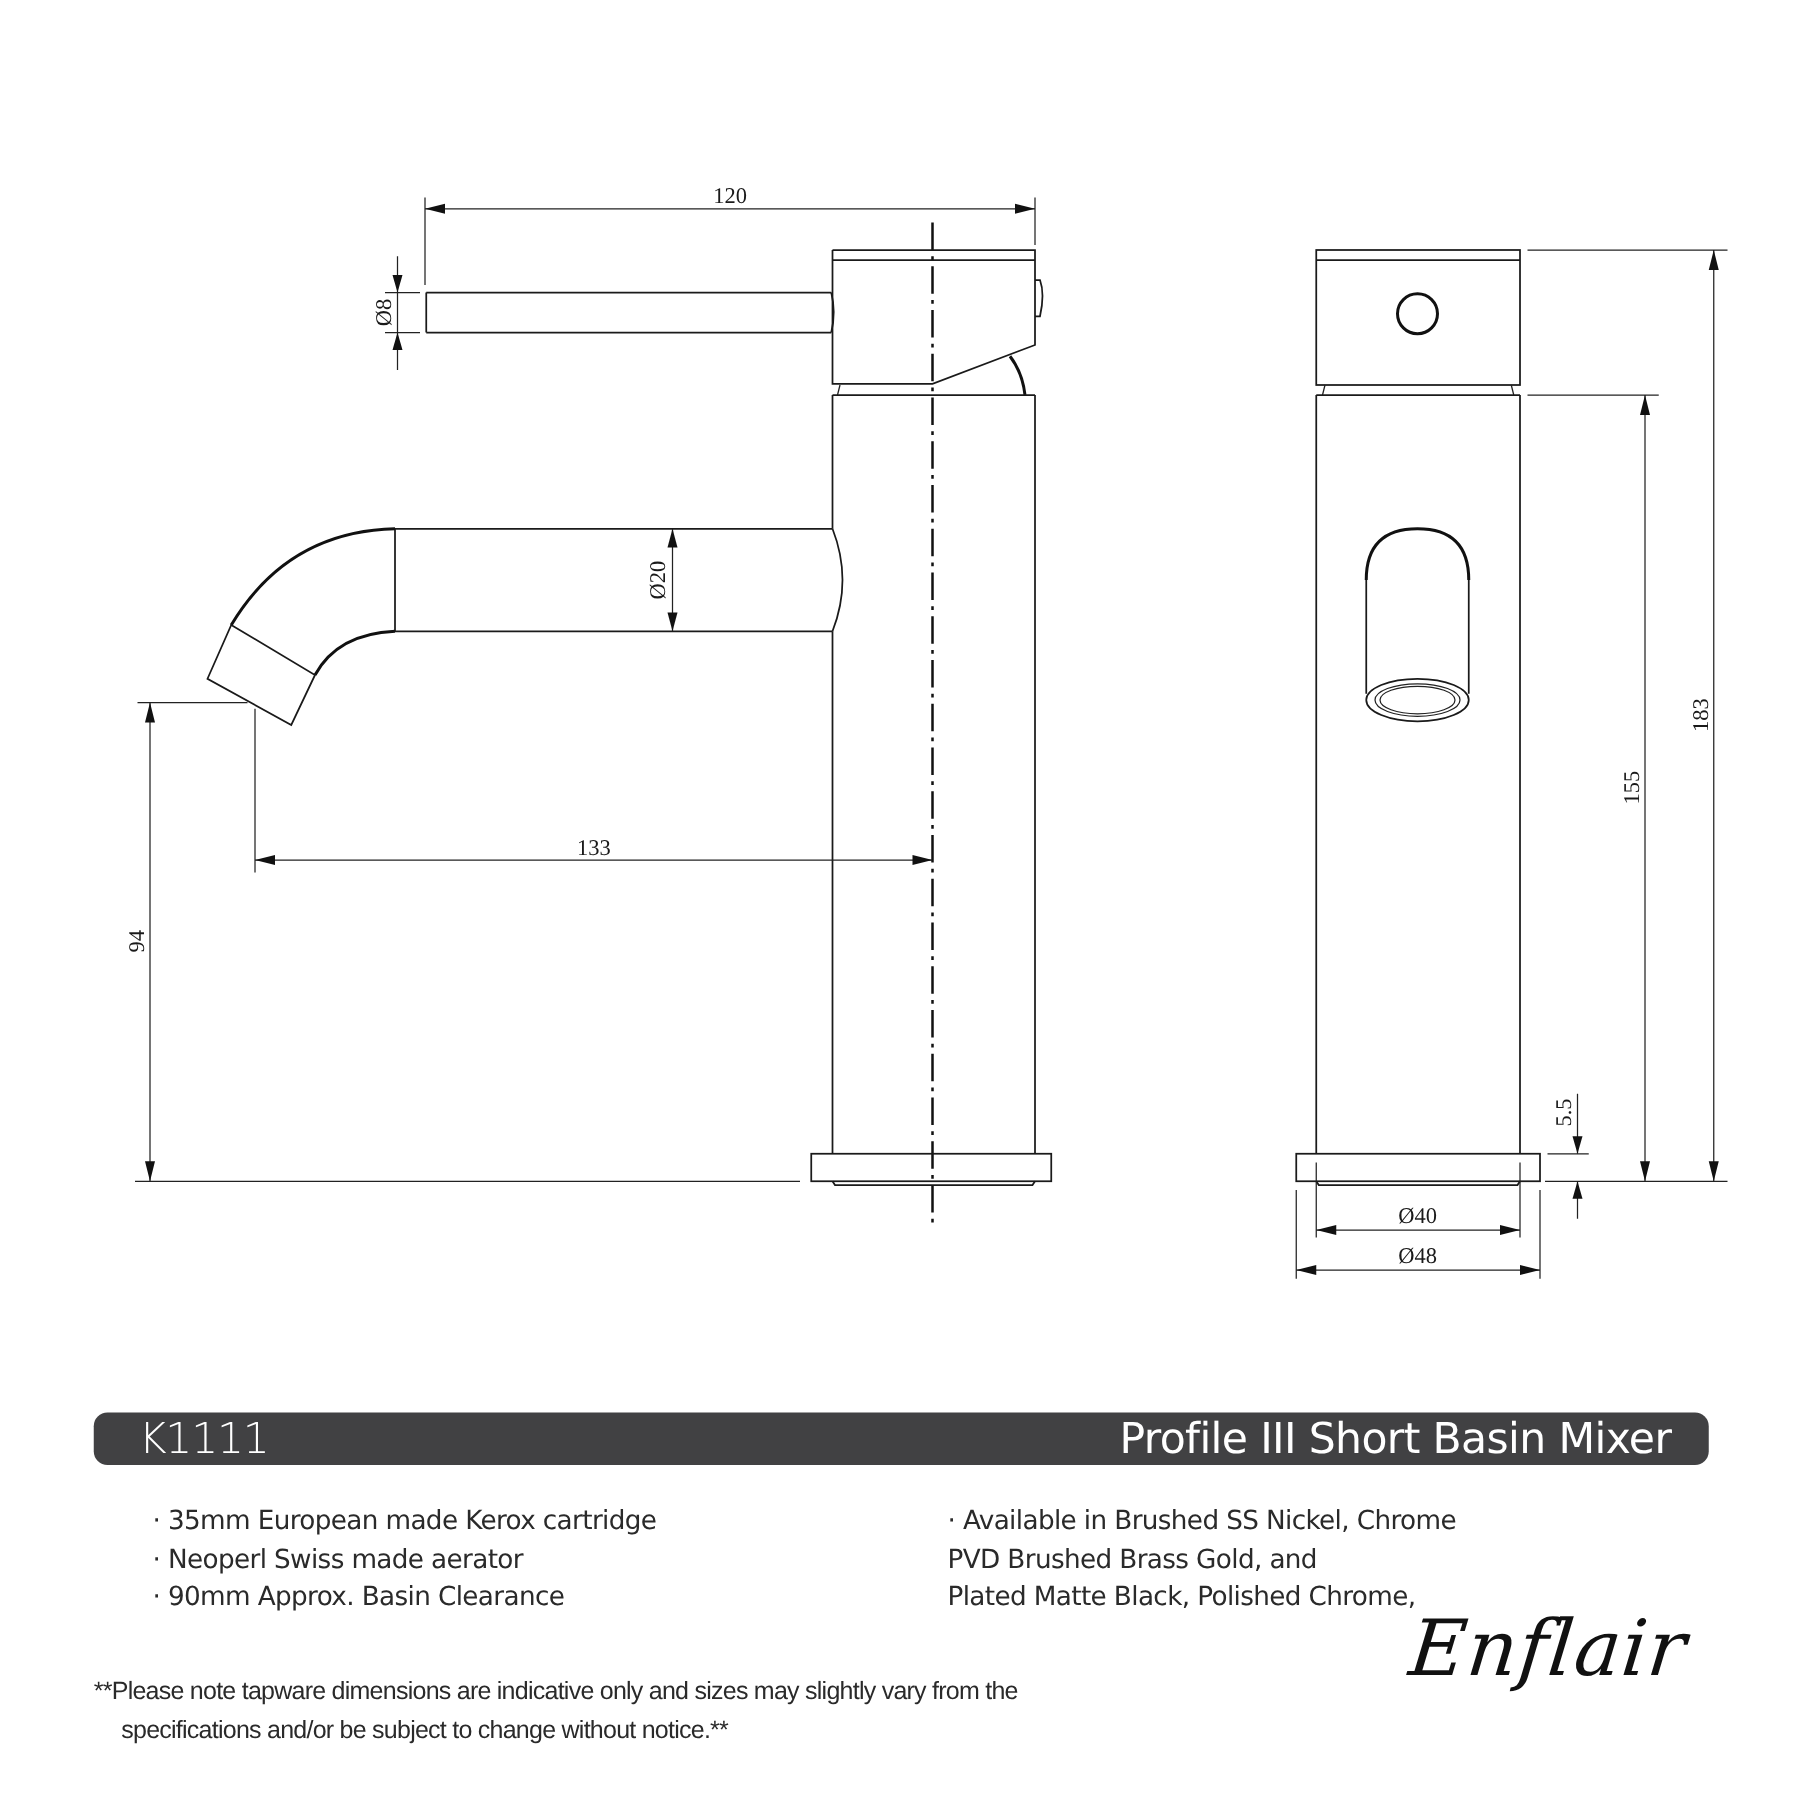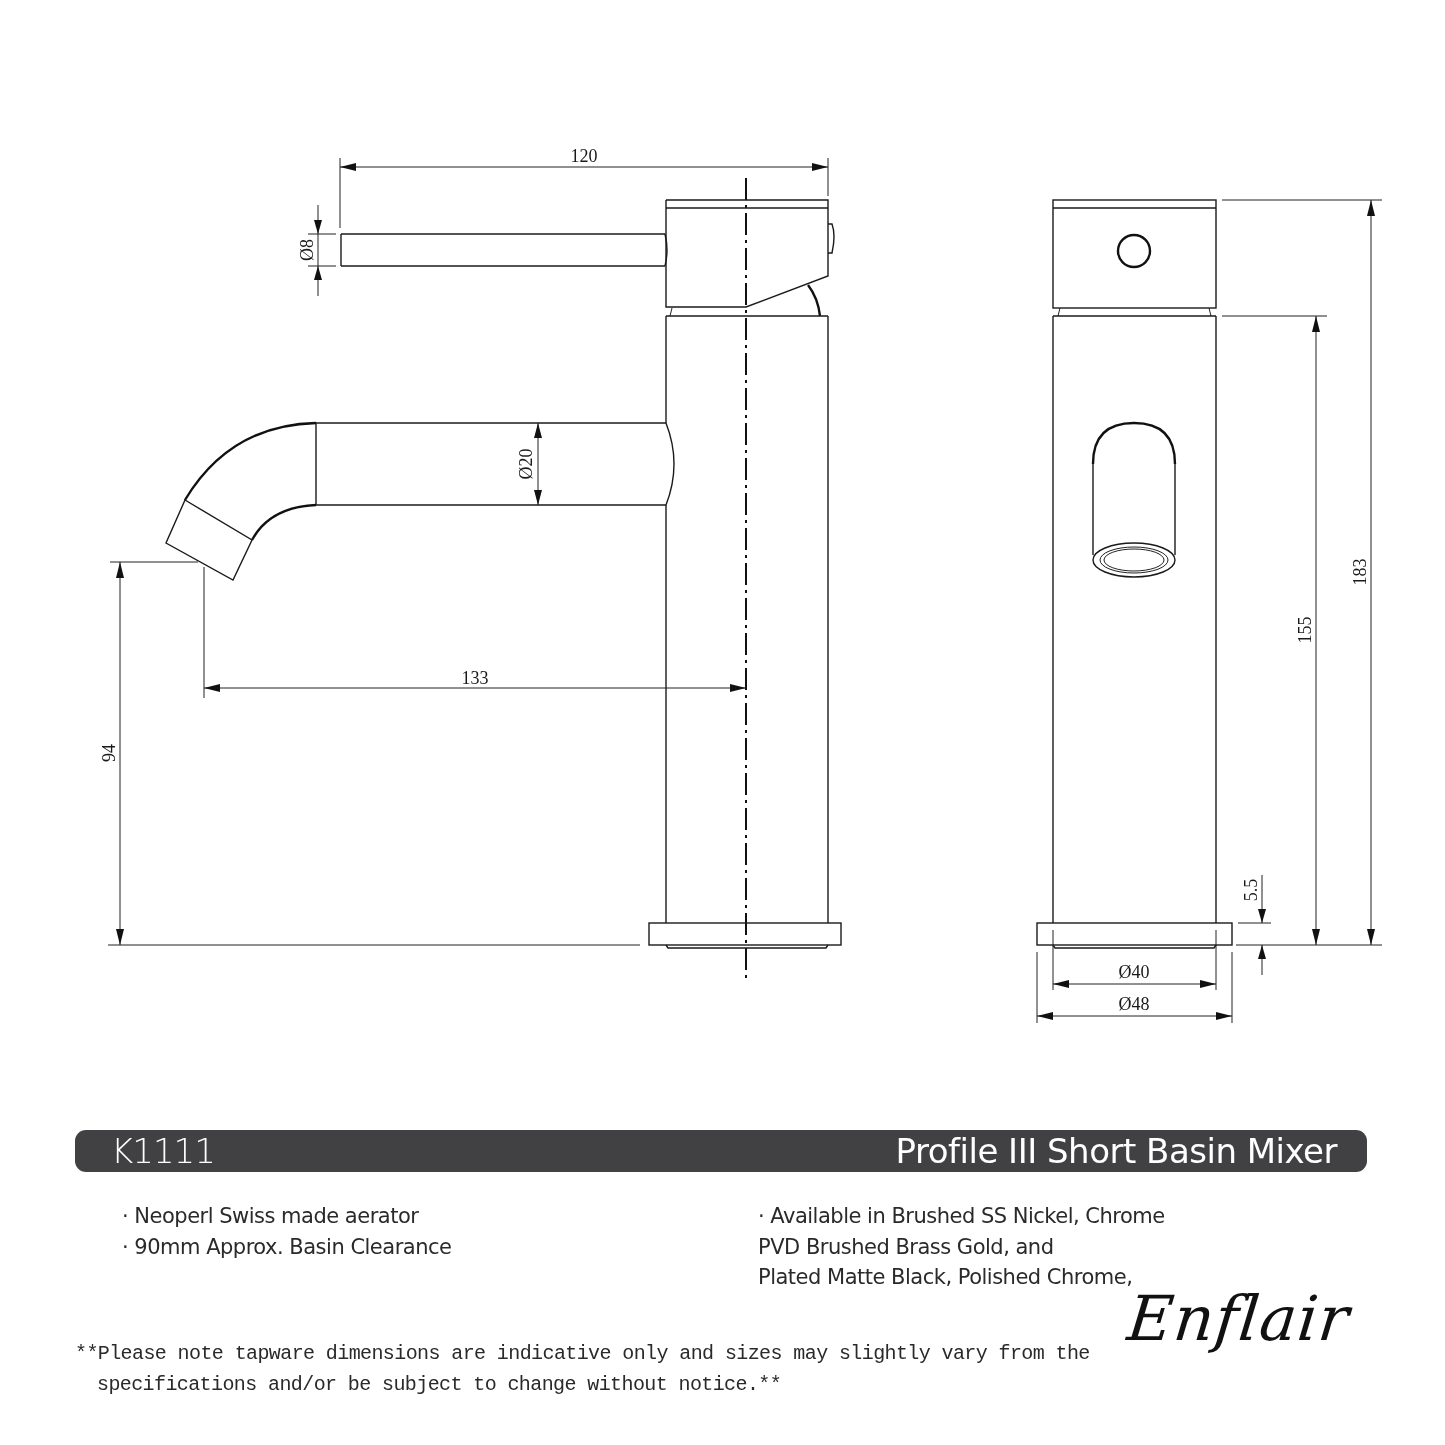--- a/index.html
+++ b/index.html
@@ -11,21 +11,21 @@
     #drawing .center { stroke: #111; stroke-width: 2; fill: none; stroke-dasharray: 22 5 3 5; }
     #drawing .arrow { fill: #111; stroke: none; }
     #drawing text.dim { font-family: "Liberation Serif", serif; font-size: 18px; fill: #1a1a1a; }
     .title-bar { position: absolute; left: 75px; top: 1130px; width: 1292px; height: 42px; background: #414143; color: #ffffff; border-radius: 11px; }
     .title-bar .code { position: absolute; left: 36px; top: 0; font-family: "DejaVu Sans", sans-serif; font-size: 34px; line-height: 42px; letter-spacing: -1px; font-weight: 300; }
     .title-bar .name { position: absolute; right: 30px; top: 0; font-family: "DejaVu Sans", sans-serif; font-size: 34px; line-height: 42px; letter-spacing: -0.5px; text-align: center; }
     .features { position: absolute; font-family: "DejaVu Sans", sans-serif; font-size: 21px; line-height: 30.5px; color: #2a2a2a; letter-spacing: -0.5px; }
     .features.left { left: 122px; top: 1201px; }
     .features.right { left: 758px; top: 1201px; }
     .features .item { white-space: nowrap; }
-    .disclaimer { position: absolute; left: 75px; top: 1338px; font-family: Liberation Mono, monospace; font-size: 20px; line-height: 31px; color: #2a2a2a; letter-spacing: -0.6px; }
+    .disclaimer { position: absolute; left: 75px; top: 1338px; font-family: Liberation Sans, sans-serif; font-size: 20px; line-height: 31px; color: #2a2a2a; letter-spacing: -0.6px; }
     .disclaimer .l2 { padding-left: 22px; display: block; }
     .logo { position: absolute; left: 1128px; top: 1282px; font-family: "DejaVu Serif", serif; font-style: italic; font-size: 62px; color: #111; letter-spacing: 1px; transform: skewX(-6deg); }
   </style>
 </head>
 <body>
 
 <svg id="drawing" viewBox="0 0 1445 1100" xmlns="http://www.w3.org/2000/svg">
 
   <g>
 
@@ -185,20 +185,21 @@
     </g>
   </g>
 </svg>
 
 <div class="title-bar">
   <span class="code">K1111</span>
   <span class="name">Profile III Short Basin Mixer</span>
 </div>
 
 <div class="features left">
+  <div class="item">· 35mm European made Kerox cartridge</div>
   <div class="item">· Neoperl Swiss made aerator</div>
   <div class="item">· 90mm Approx. Basin Clearance</div>
 </div>
 
 <div class="features right">
   <div class="item">· Available in Brushed SS Nickel, Chrome</div>
   <div class="item">PVD Brushed Brass Gold, and</div>
   <div class="item">Plated Matte Black, Polished Chrome,</div>
 </div>
 

